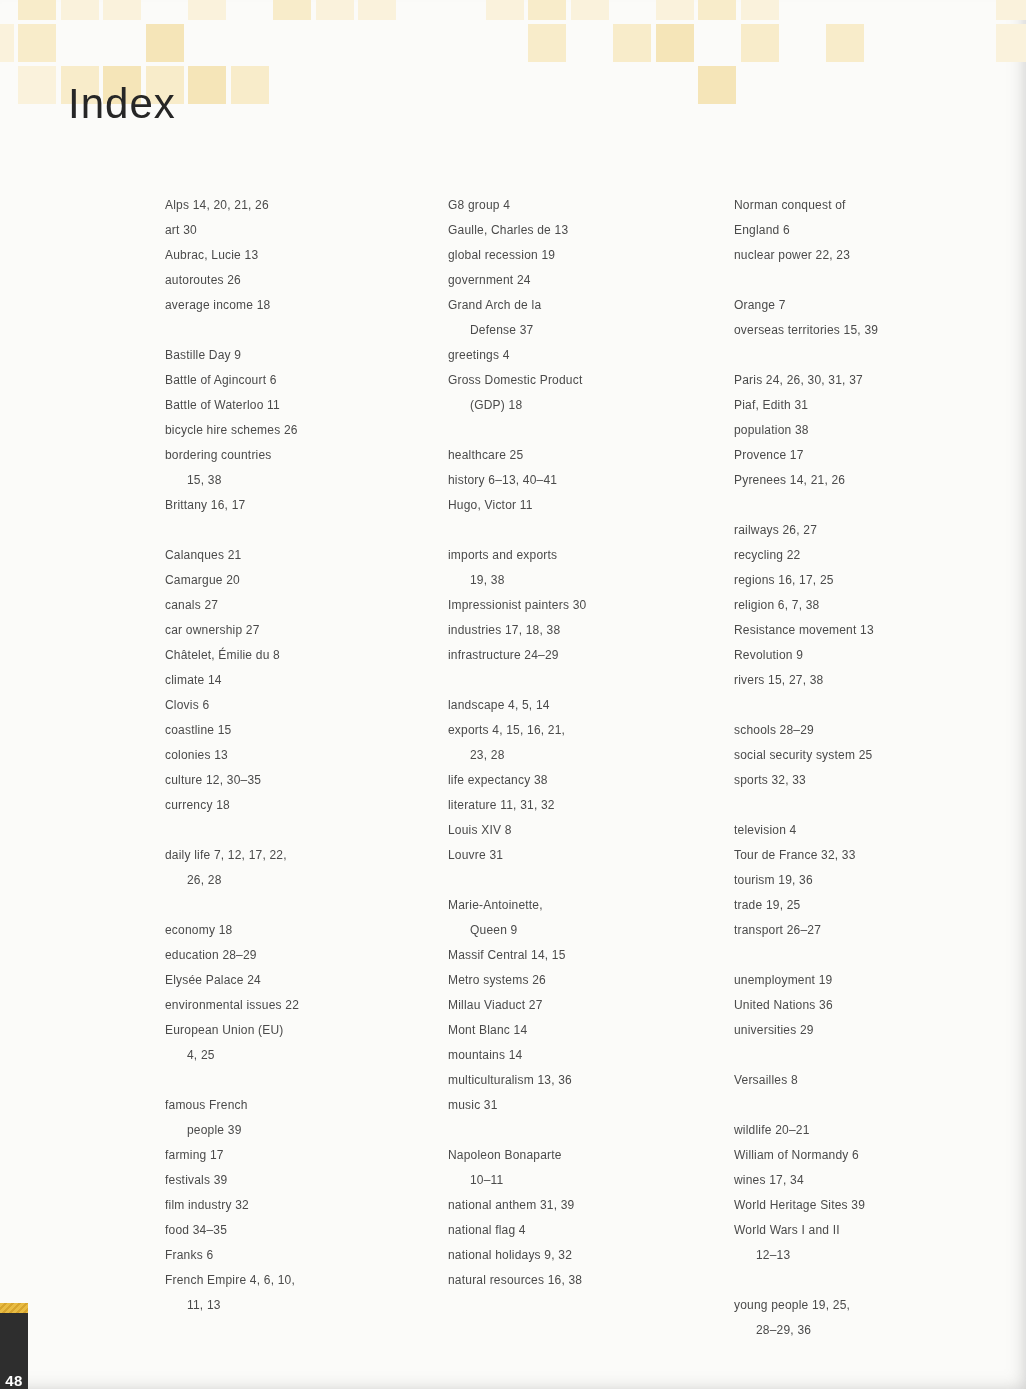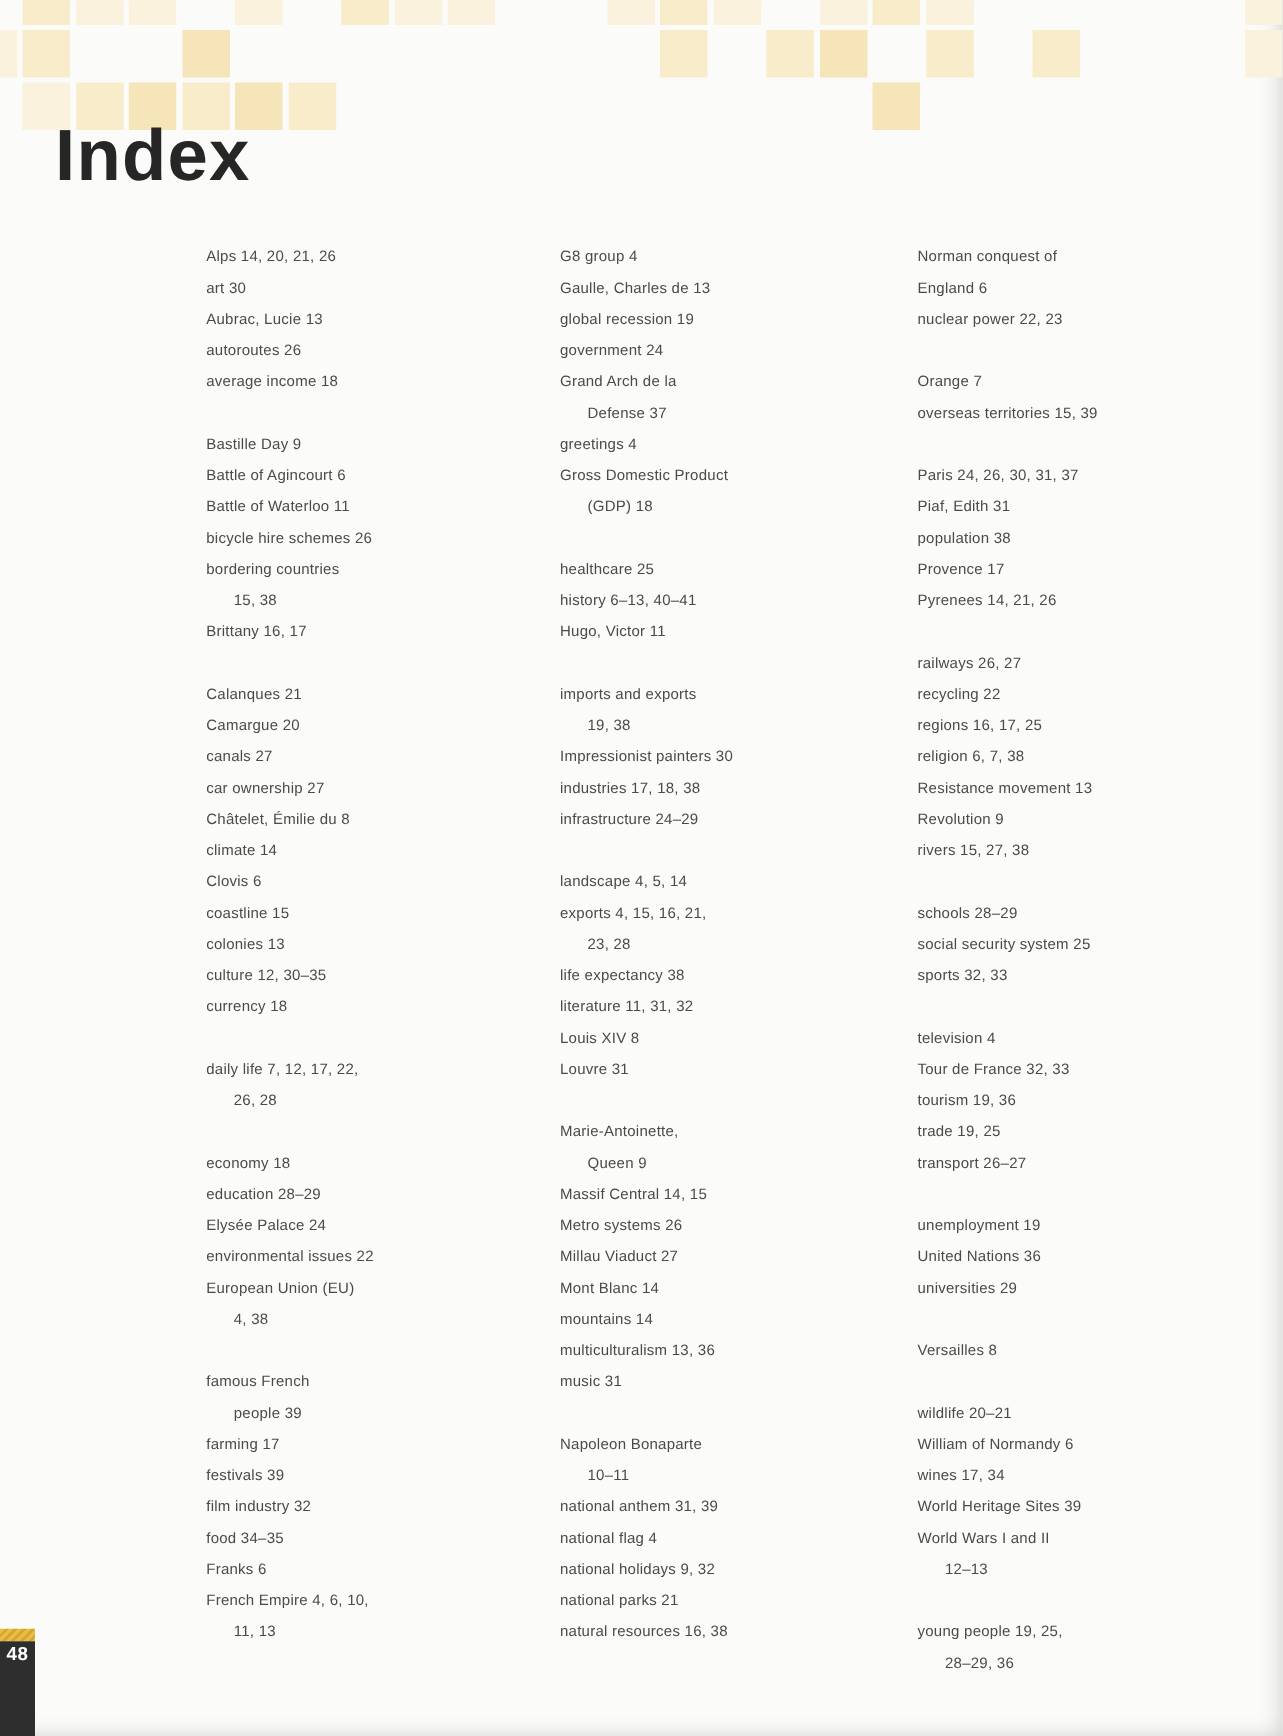--- a/index.html
+++ b/index.html
@@ -23,25 +23,25 @@
     height: 130px;
     z-index: 0;
   }
   .sq {
     position: absolute;
     width: 38px;
     height: 38px;
   }
   .title {
     position: absolute;
-    left: 44px;
+    left: 68px;
     top: 52px;
     z-index: 2;
-    font-size: 58px;
-    font-weight: bold;
+    font-size: 42px;
+    font-weight: normal;
     letter-spacing: 1px;
     color: var(--title-color, #262626);
   }
   .columns {
     position: absolute;
     top: 193px;
     left: 165px;
     z-index: 1;
     display: flex;
   }
@@ -78,21 +78,21 @@
   }
   .tab-dark {
     width: 100%;
     height: 76px;
     background: var(--tab-dark, #2e2e2e);
     color: #ffffff;
     font-size: 15px;
     font-weight: bold;
     letter-spacing: 0.5px;
     display: flex;
-    align-items: flex-start;
+    align-items: flex-end;
     justify-content: center;
     padding-top: 2px;
     box-sizing: border-box;
   }
 </style>
 </head>
 <body>
 
 <div class="page">
 
@@ -165,21 +165,21 @@
         <div class="group">
           <div class="line">daily life 7, 12, 17, 22,</div>
           <div class="line indent">26, 28</div>
         </div>
         <div class="group">
           <div class="line">economy 18</div>
           <div class="line">education 28–29</div>
           <div class="line">Elysée Palace 24</div>
           <div class="line">environmental issues 22</div>
           <div class="line">European Union (EU)</div>
-          <div class="line indent">4, 38</div>
+          <div class="line indent">4, 25</div>
         </div>
         <div class="group">
           <div class="line">famous French</div>
           <div class="line indent">people 39</div>
           <div class="line">farming 17</div>
           <div class="line">festivals 39</div>
           <div class="line">film industry 32</div>
           <div class="line">food 34–35</div>
           <div class="line">Franks 6</div>
           <div class="line">French Empire 4, 6, 10,</div>
@@ -229,21 +229,20 @@
           <div class="line">mountains 14</div>
           <div class="line">multiculturalism 13, 36</div>
           <div class="line">music 31</div>
         </div>
         <div class="group">
           <div class="line">Napoleon Bonaparte</div>
           <div class="line indent">10–11</div>
           <div class="line">national anthem 31, 39</div>
           <div class="line">national flag 4</div>
           <div class="line">national holidays 9, 32</div>
-          <div class="line">national parks 21</div>
           <div class="line">natural resources 16, 38</div>
         </div>
       </div>
     <div class="col col-3">
         <div class="group">
           <div class="line">Norman conquest of</div>
           <div class="line">England 6</div>
           <div class="line">nuclear power 22, 23</div>
         </div>
         <div class="group">

